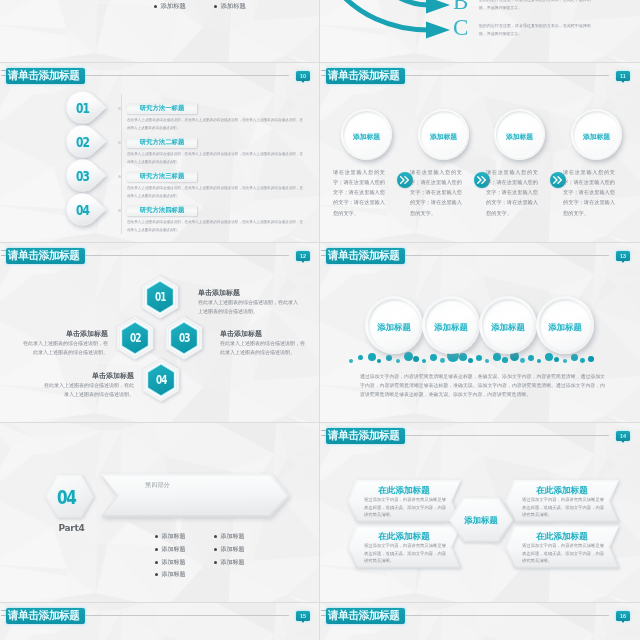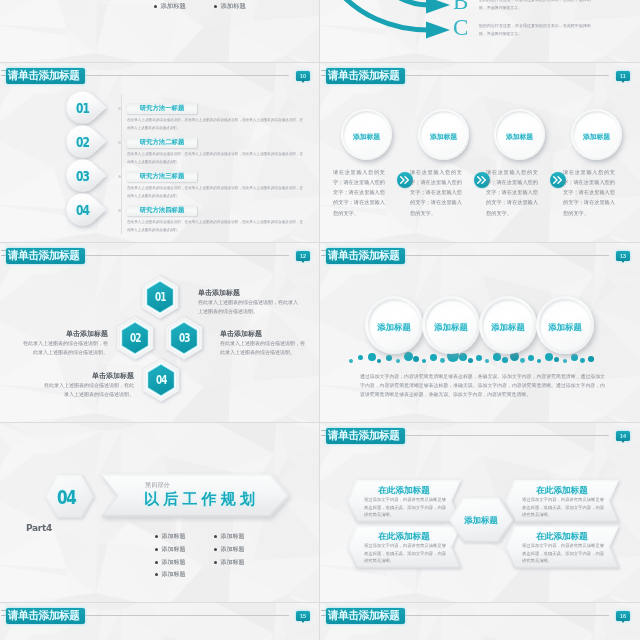--- a/index.html
+++ b/index.html
@@ -580,40 +580,39 @@
 <linearGradient id="shg2" x1="0" y1="0" x2="0.45" y2="1">
                 <stop offset="0" stop-color="#fbfcfc"></stop>
                 <stop offset="0.55" stop-color="#f3f4f5"></stop>
                 <stop offset="1" stop-color="#e9ebec"></stop>
               </linearGradient>
             </defs>
 <polygon points="13.2,0.7 37.8,0.7 50.3,22.5 37.8,44.3 13.2,44.3 0.7,22.5" fill="url(#shg)"></polygon>
             <polygon points="14.2,2.4 36.8,2.4 48.3,22.5 36.8,42.6 14.2,42.6 2.7,22.5" fill="url(#shg2)"></polygon>
           </svg>
 <b style="width:51px;height:45px">04</b></div>
-        <div class="sec-part" style="left:26px;top:101px;width:47px;">Part4</div>
+        <div class="sec-part" style="left:48px;top:101px;width:47px;text-align:center">Part4</div>
         <div class="sec-arrow" style="left:100px;top:51px">
 <svg width="191" height="45" viewBox="0 0 191 45">
             <defs>
 <linearGradient id="abg" x1="0" y1="0" x2="0.15" y2="1">
                 <stop offset="0" stop-color="#f4f5f6"></stop>
                 <stop offset="0.45" stop-color="#eceeef"></stop>
                 <stop offset="1" stop-color="#dcdee0"></stop>
               </linearGradient>
 <linearGradient id="abg2" x1="0" y1="0" x2="0.1" y2="1">
                 <stop offset="0" stop-color="#fbfcfc"></stop>
                 <stop offset="0.5" stop-color="#f5f6f7"></stop>
                 <stop offset="1" stop-color="#e8eaeb"></stop>
               </linearGradient>
             </defs>
 <polygon points="0.8,0.8 171,0.8 190.2,22.5 171,44.2 0.8,44.2 17,22.5" fill="url(#abg)"></polygon>
             <polygon points="3.2,3.0 169.6,3.0 186.8,22.5 169.6,42.0 3.2,42.0 19.4,22.5" fill="url(#abg2)"></polygon>
           </svg></div>
         <div class="sec-sub" style="left:145px;top:59px">第四部分</div>
-        <div class="sec-head" style="left:144px;top:68px">以后工作规划</div>
         <div class="bul" style="left:155px;top:110.0px">
           <s></s>
           <em style="font-style:normal">添加标题</em>
         </div>
         <div class="bul" style="left:155px;top:122.8px">
           <s></s>
           <em style="font-style:normal">添加标题</em>
         </div>
         <div class="bul" style="left:155px;top:135.6px">
           <s></s>

